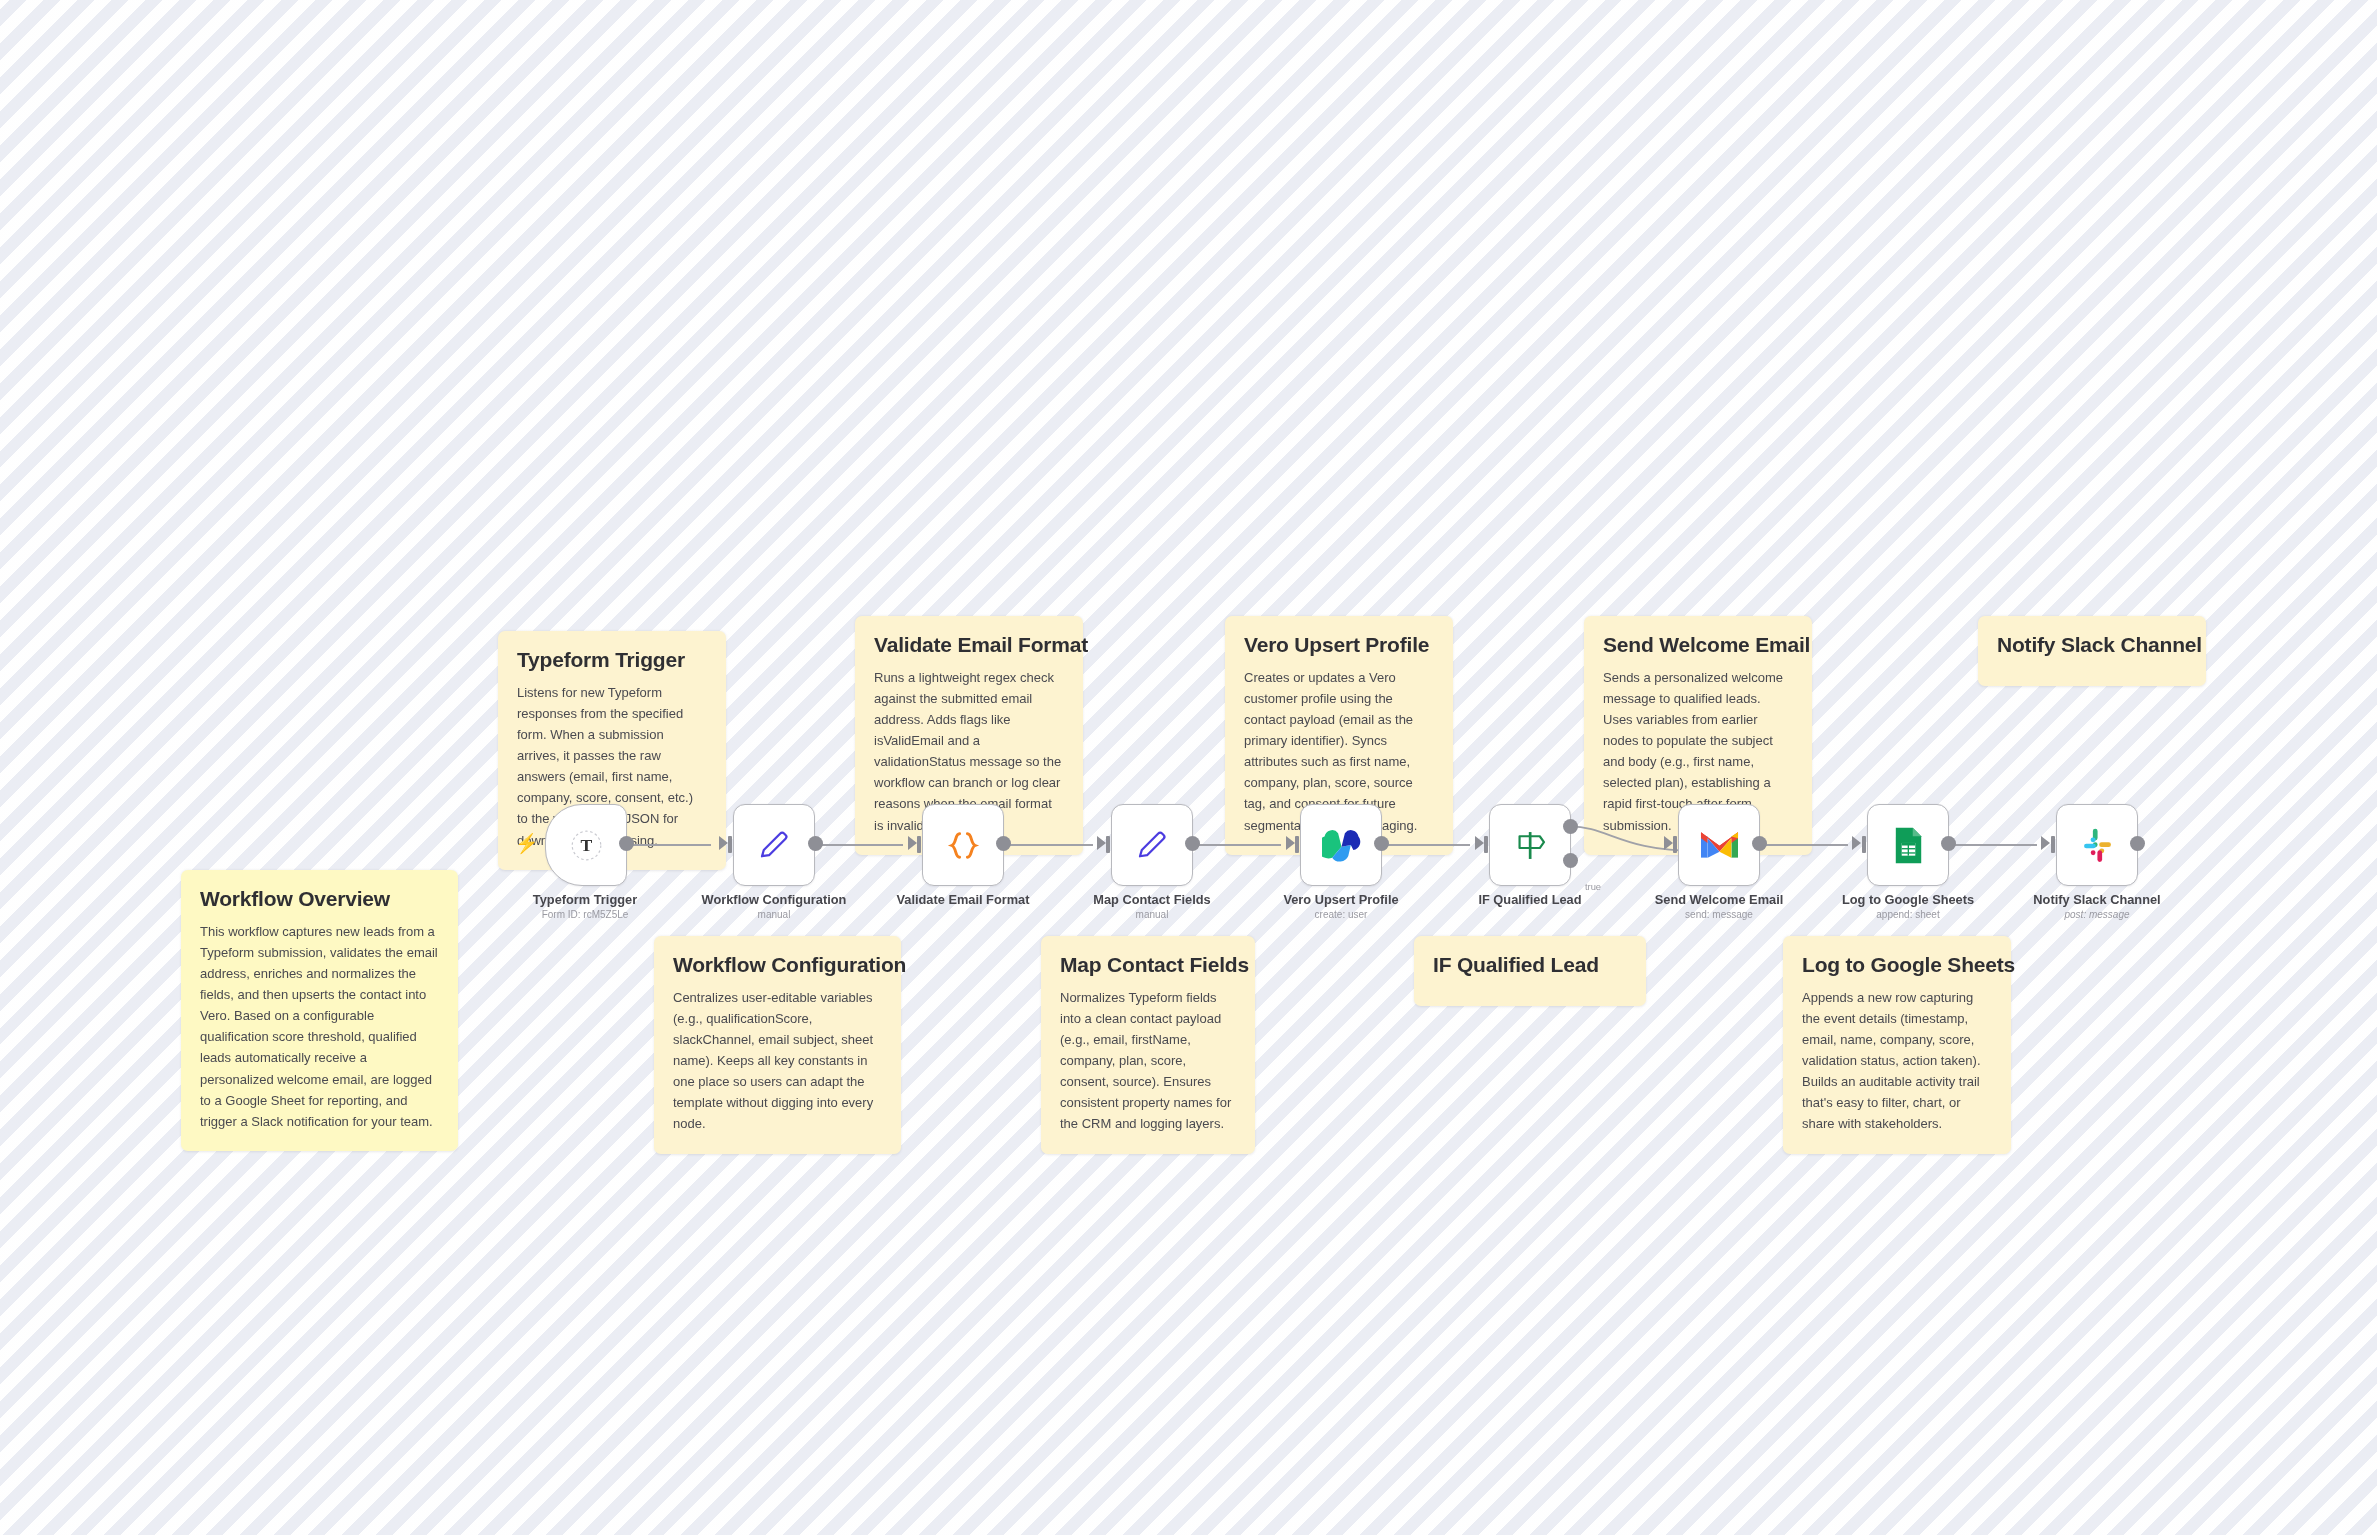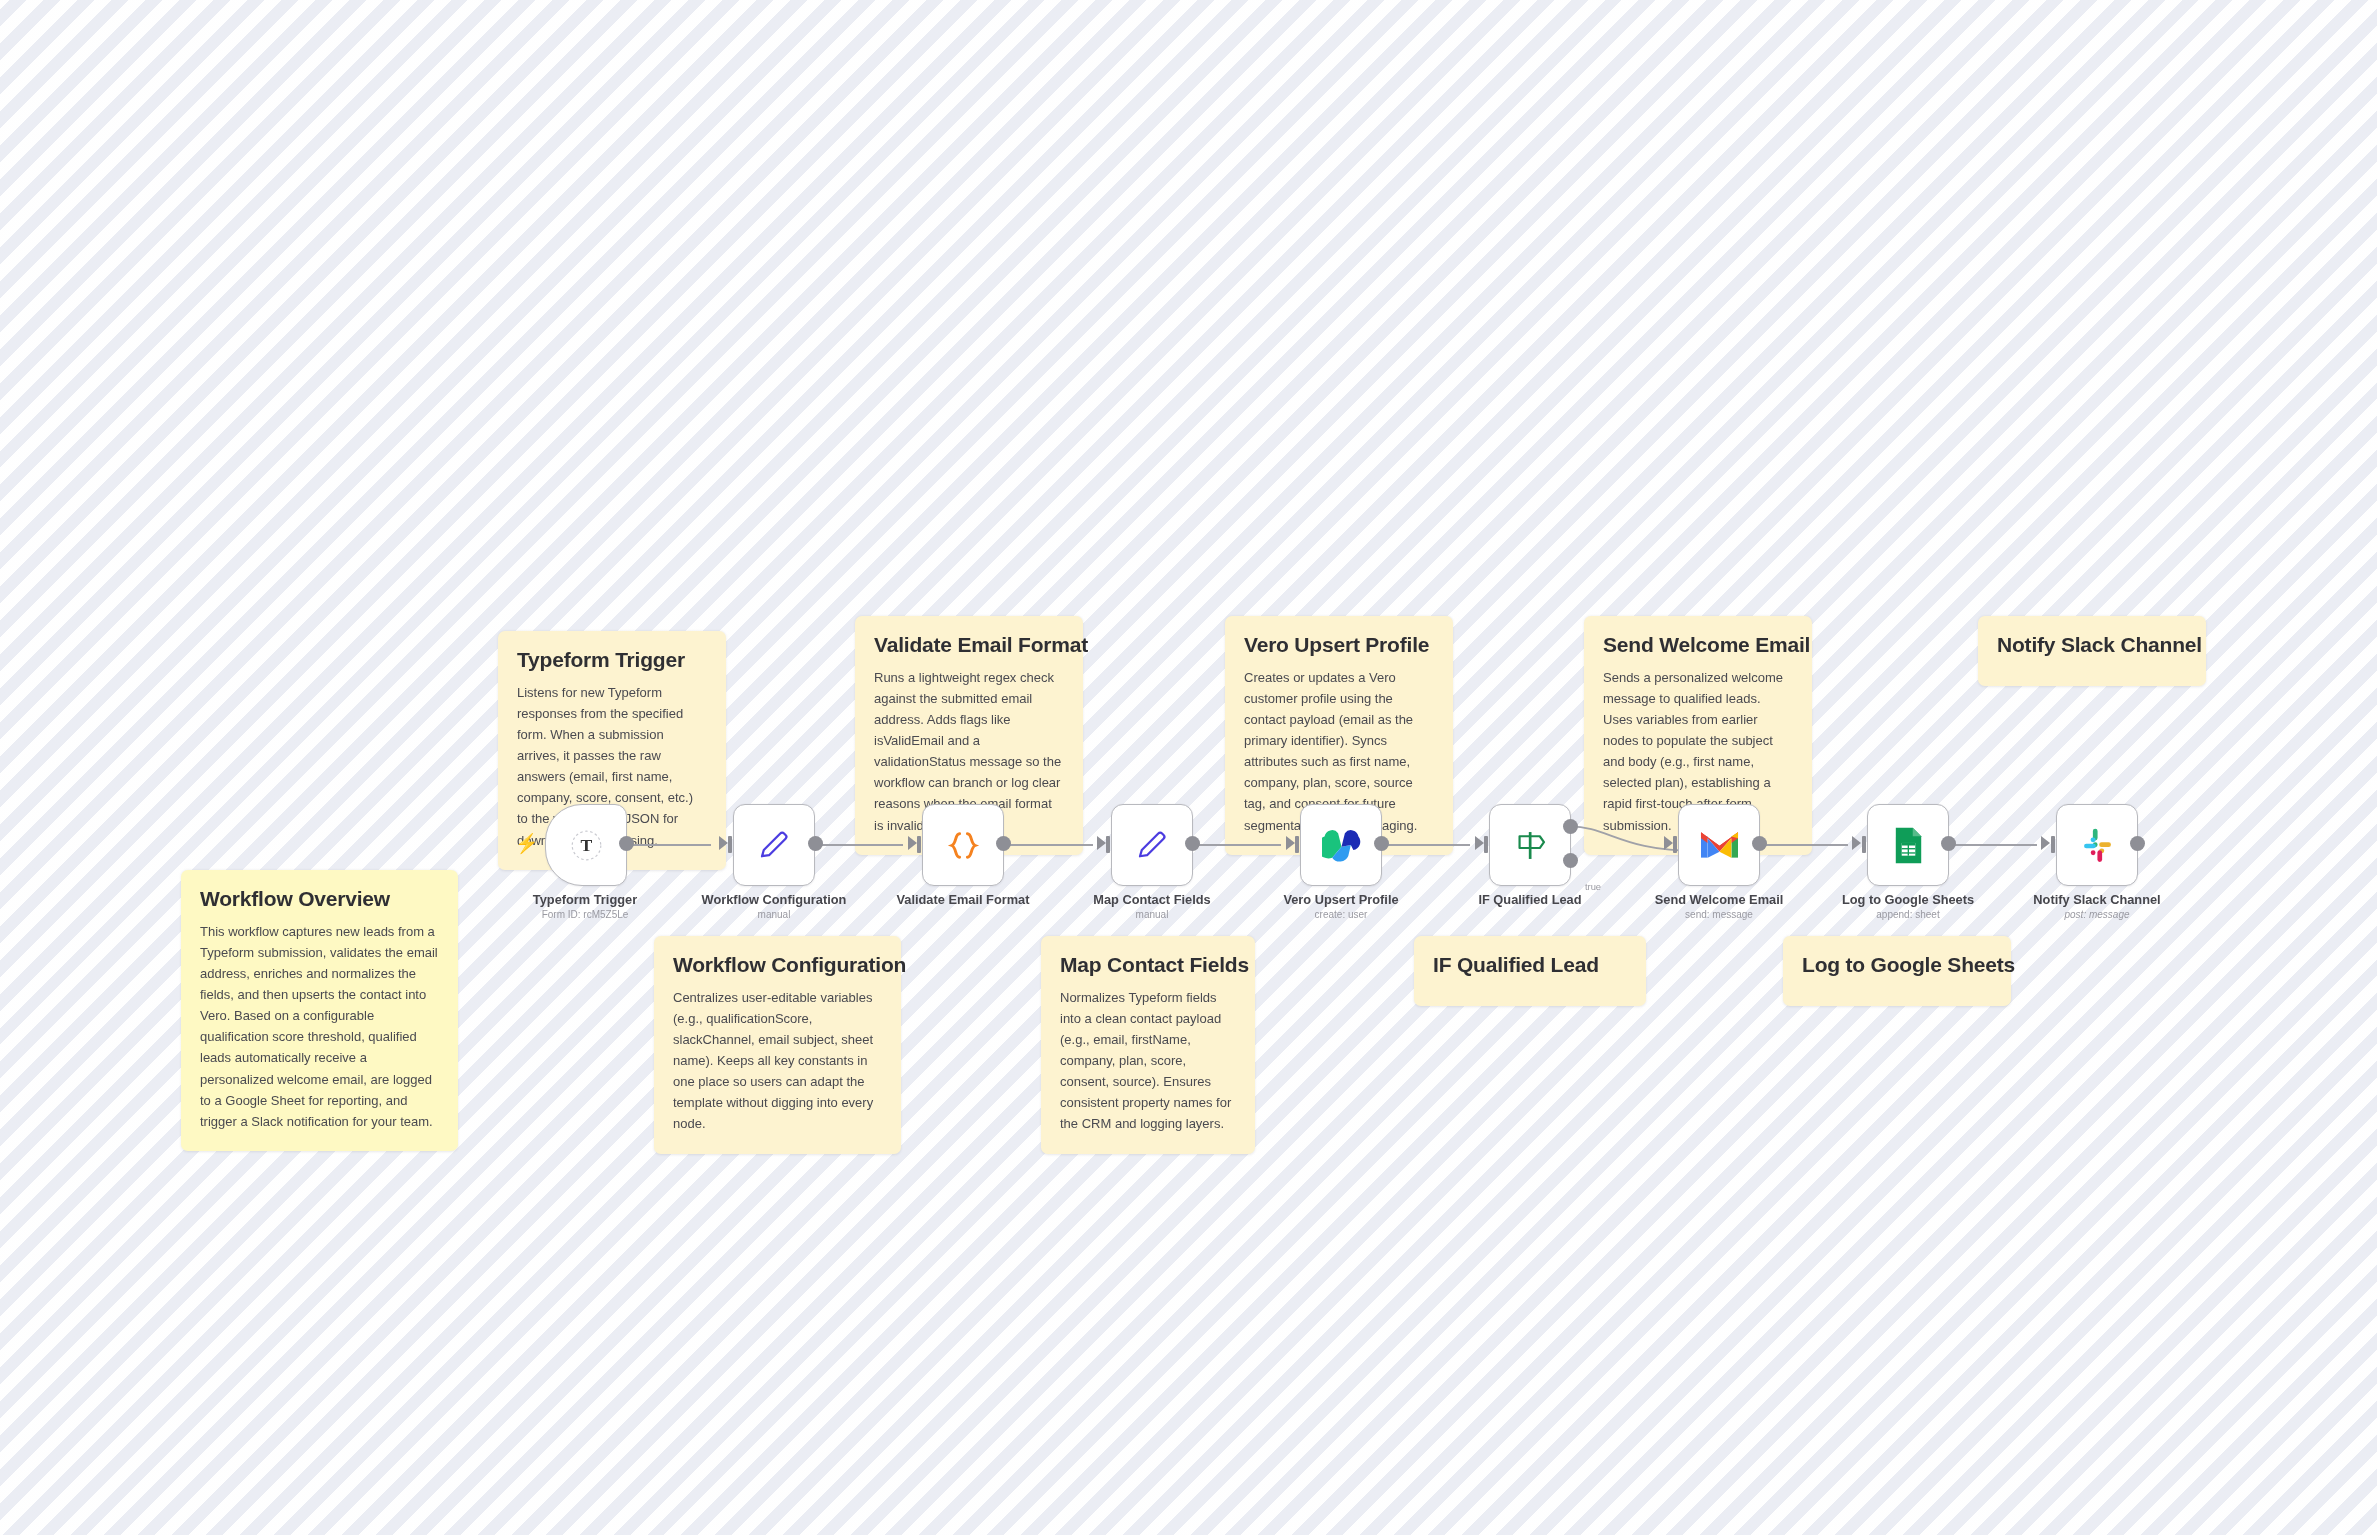--- a/index.html
+++ b/index.html
@@ -173,20 +173,21 @@
     <h3>Map Contact Fields</h3>
     <p>Normalizes Typeform fields into a clean contact payload (e.g., email, firstName, company, plan, score, consent, source). Ensures consistent property names for the CRM and logging layers.</p>
   </div>
 
   <div class="sticky" style="left:1414px; top:936px; width:232px;">
     <h3>IF Qualified Lead</h3>
   </div>
 
   <div class="sticky" style="left:1783px; top:936px; width:228px;">
     <h3>Log to Google Sheets</h3>
+    <p>Appends a new row capturing the event details (timestamp, email, name, company, score, validation status, action taken). Builds an auditable activity trail that's easy to filter, chart, or share with stakeholders.</p>
   </div>
 
   <div class="edge" style="left:626px; top:844px; width:85px;"></div>
 
   <div class="edge" style="left:815px; top:844px; width:88px;"></div>
 
   <div class="edge" style="left:1004px; top:844px; width:89px;"></div>
 
   <div class="edge" style="left:1193px; top:844px; width:88px;"></div>
 

